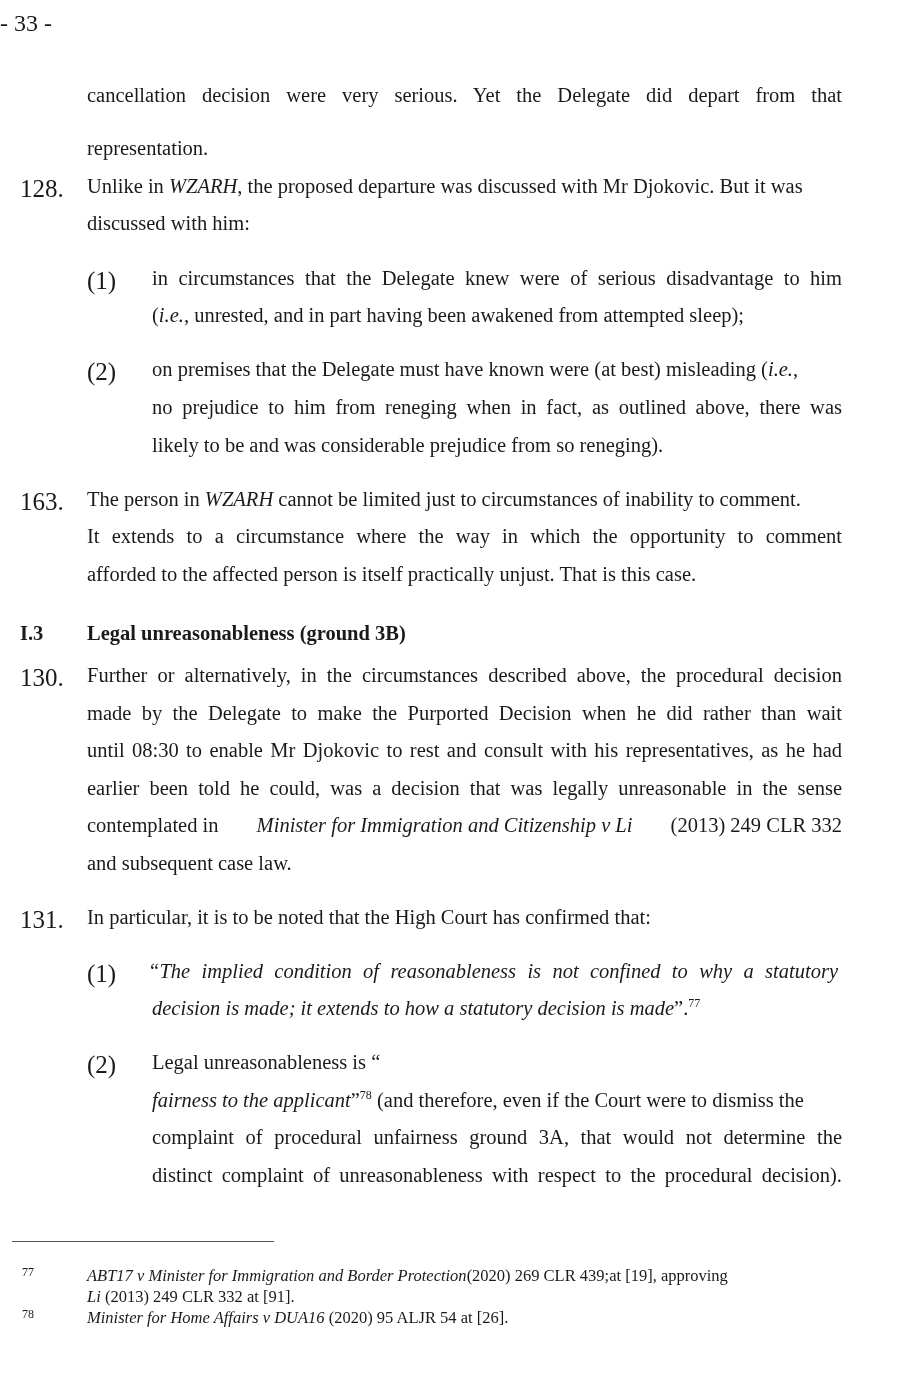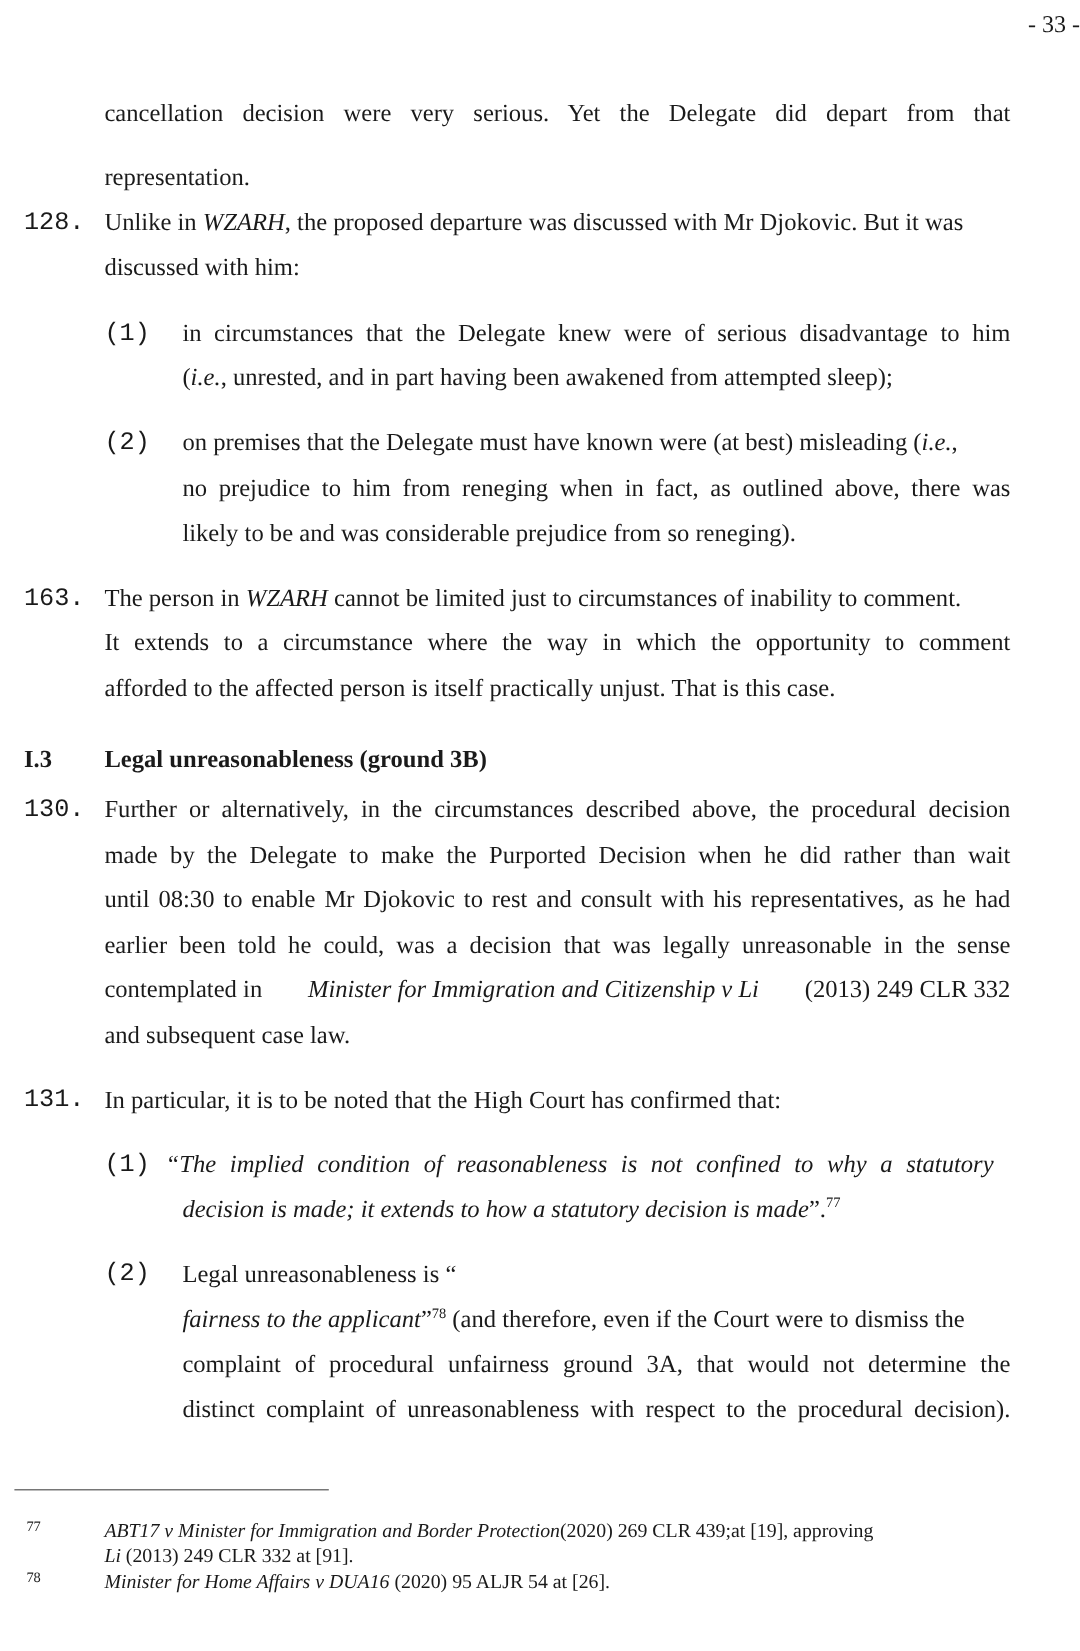--- a/index.html
+++ b/index.html
@@ -2,28 +2,28 @@
 <html><head>
 <meta charset="utf-8">
 <style>
   html, body { margin: 0; padding: 0; background: #ffffff; }
   body {
     width: 900px; height: 1376px; position: relative; overflow: hidden;
     font-family: "Liberation Serif", "DejaVu Serif", serif;
     color: #1a1a1a;
   }
   .page-num {
-    position: absolute; top: 10px; left: 0; width: 900px; text-align: right;
-    font-size: 20px;
+    position: absolute; top: 10px; left: 0; width: 900px; text-align: left;
+    font-size: 24px;
   }
   .line {
     position: absolute; font-size: 20.5px; white-space: nowrap;
   }
   .just { text-align: justify; text-align-last: justify; }
-  .num { position: absolute; font-size: 21px; font-family: Liberation Mono, monospace; }
+  .num { position: absolute; font-size: 25px; }
   .heading { position: absolute; font-size: 20.5px; font-weight: bold; }
   .rule {
     position: absolute; left: 12px; top: 1241px; width: 262px; height: 0;
     border-top: 1.5px solid #555;
   }
   .fn-num { position: absolute; font-size: 12px; }
   .fn-line { position: absolute; font-size: 16.5px; white-space: nowrap; }
   sup { font-size: 12px; line-height: 0; }
   i { font-style: italic; }
 </style>
@@ -65,21 +65,21 @@
     <span>contemplated in </span>
     <i>Minister for Immigration and Citizenship v Li</i>
     <span> (2013) 249 CLR 332</span>
   </div>
 <div class="line" style="left:87px; top:852px;">and subsequent case law.</div>
 
 <div class="num" style="left:20px; top:906px;">131.</div>
 <div class="line" style="left:87px; top:906px;">In particular, it is to be noted that the High Court has confirmed that:</div>
 
 <div class="num" style="left:87px; top:960px;">(1)</div>
-<div class="line just" style="left:138px; top:960px; width:690px;font-family:Liberation Serif, serif;"><i>“The implied condition of reasonableness is not confined to why a statutory</i></div>
+<div class="line just" style="left:148px; top:960px; width:690px;font-family:Liberation Serif, serif;"><i>“The implied condition of reasonableness is not confined to why a statutory</i></div>
 <div class="line" style="left:152px; top:997px;"><i>decision is made; it extends to how a statutory decision is made</i><span>”.</span><sup>77</sup></div>
 
 <div class="num" style="left:87px; top:1051px;">(2)</div>
 <div class="line" style="left:152px; top:1051px; width:690px; display:flex; justify-content:space-between;">
     <span>Legal unreasonableness is “</span>
   </div>
 <div class="line" style="left:152px; top:1089px; width:690px;"><i>fairness to the applicant</i><span>”</span><sup>78</sup><span> (and therefore, even if the Court were to dismiss the</span></div>
 <div class="line just" style="left:152px; top:1126px; width:690px;">complaint of procedural unfairness ground 3A, that would not determine the</div>
 <div class="line just" style="left:152px; top:1164px; width:690px;">distinct complaint of unreasonableness with respect to the procedural decision).</div>
 

